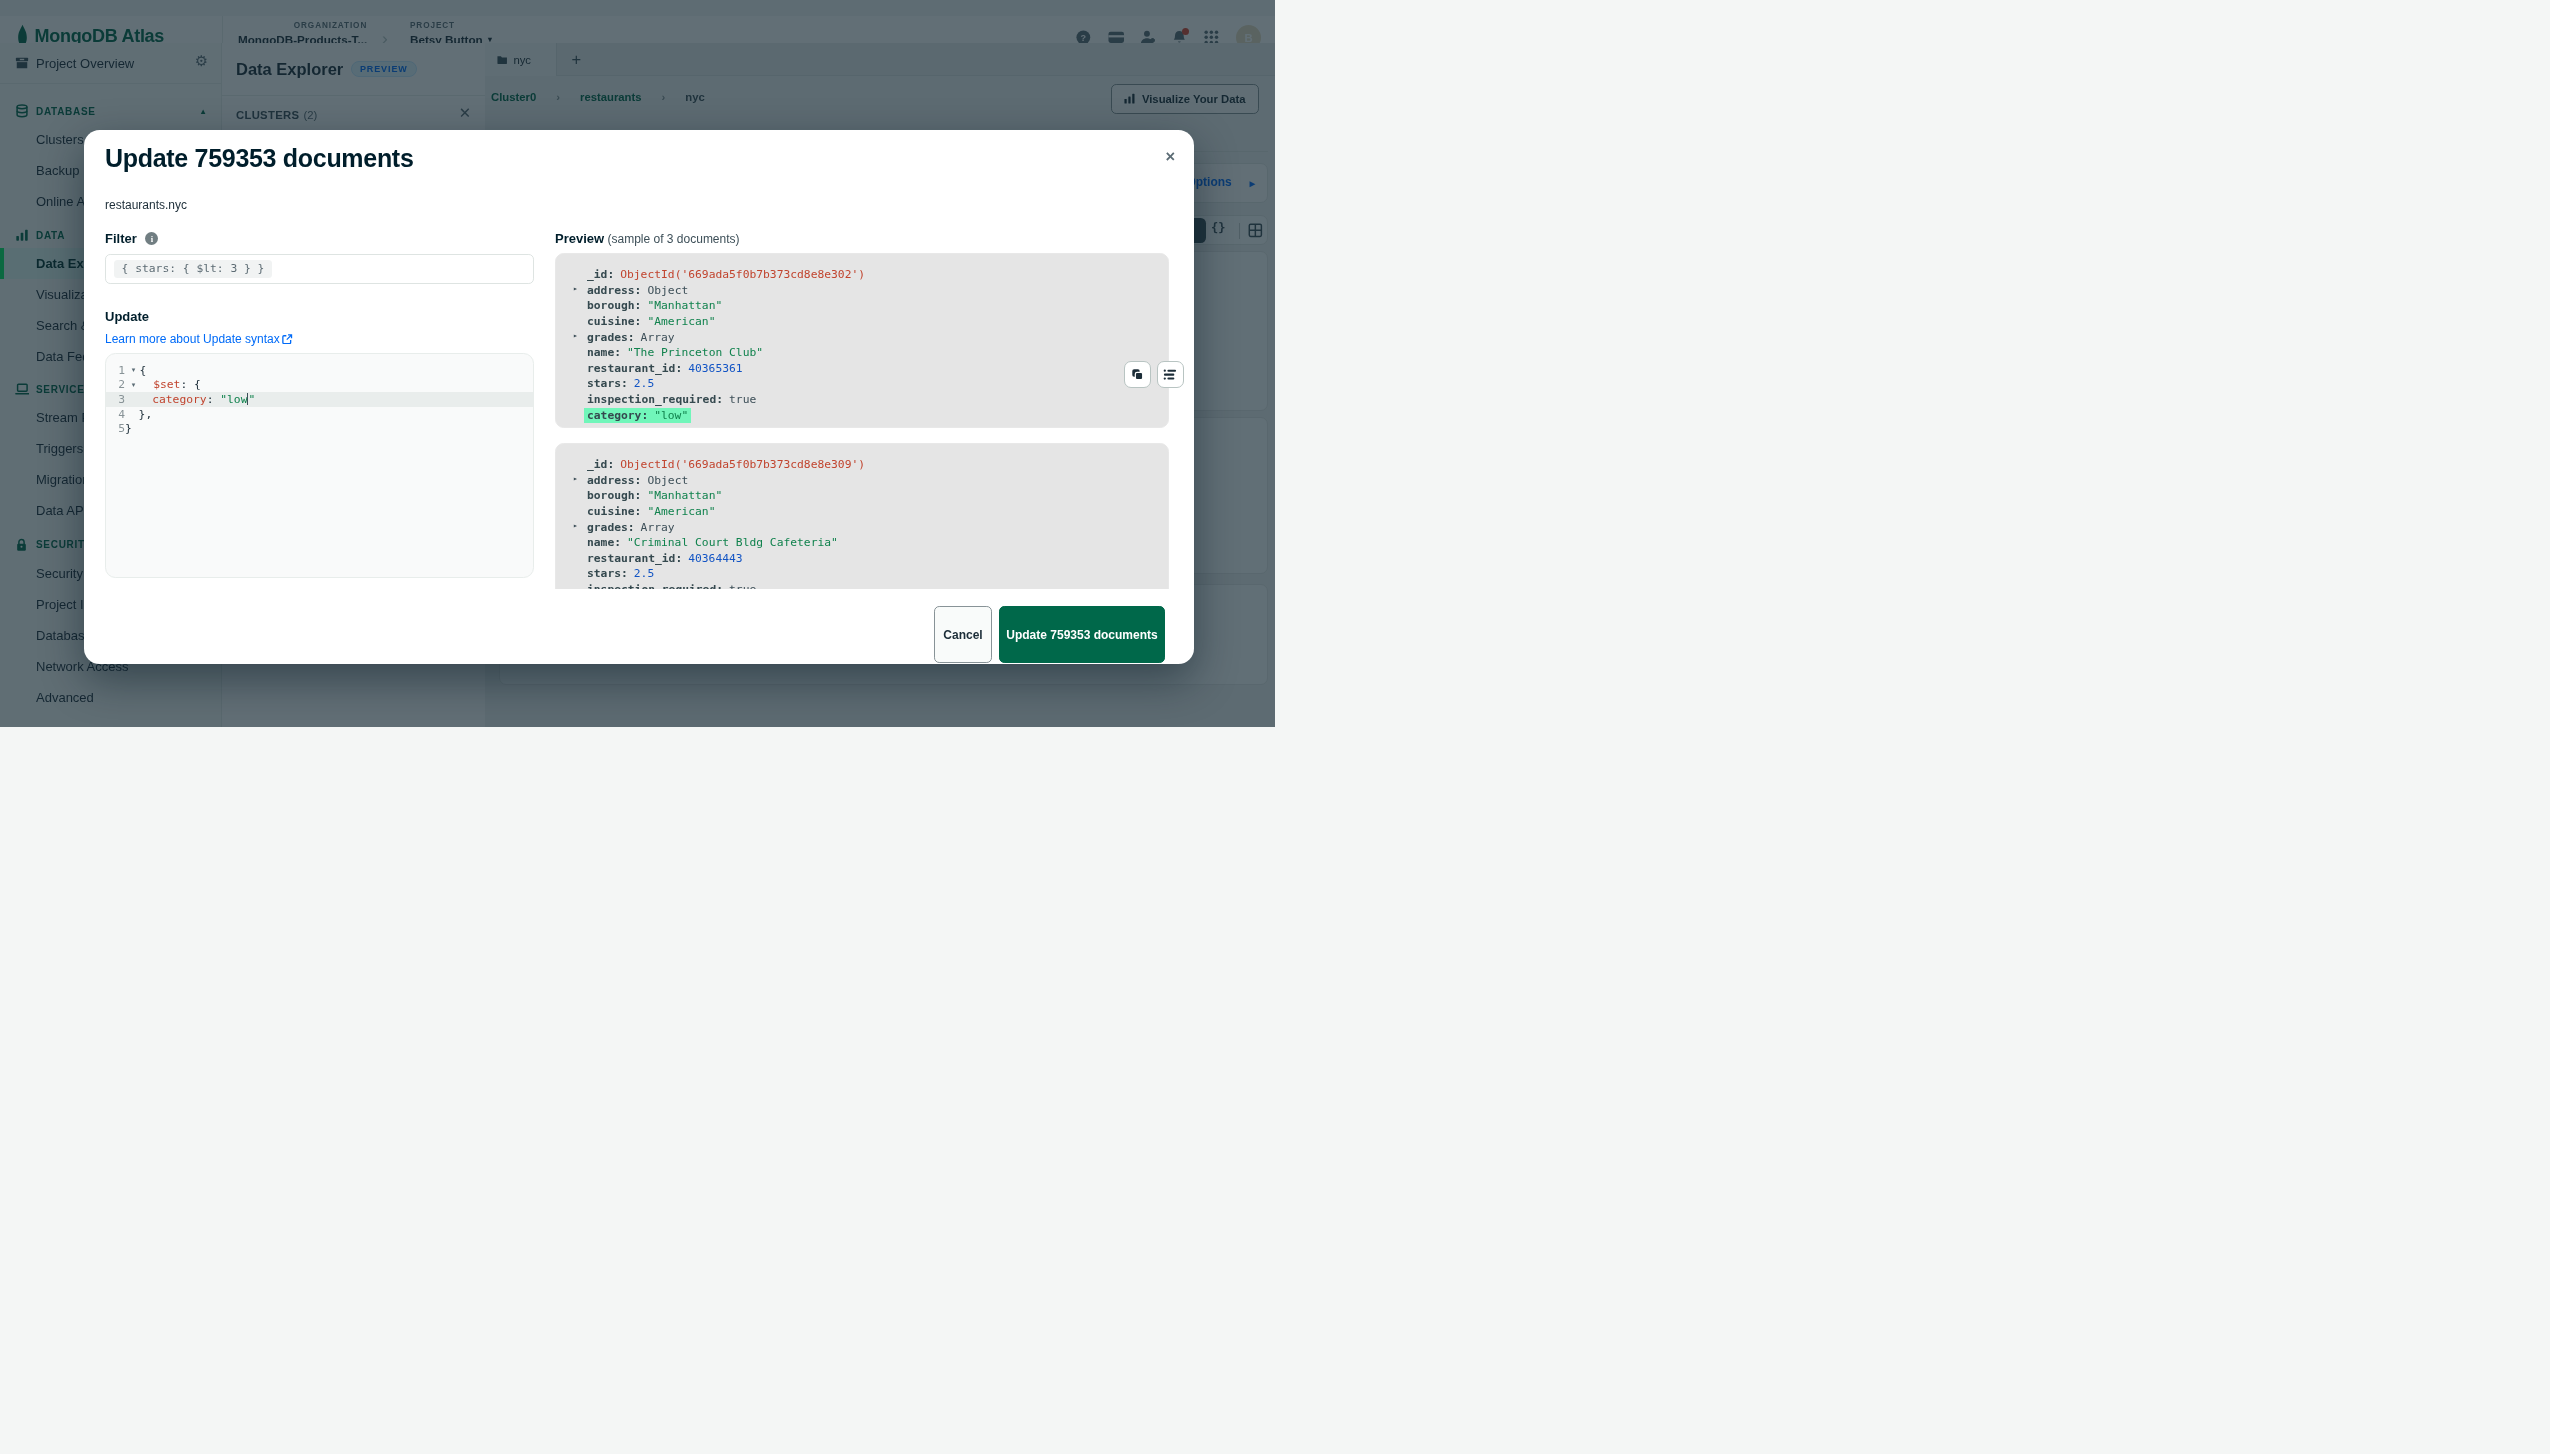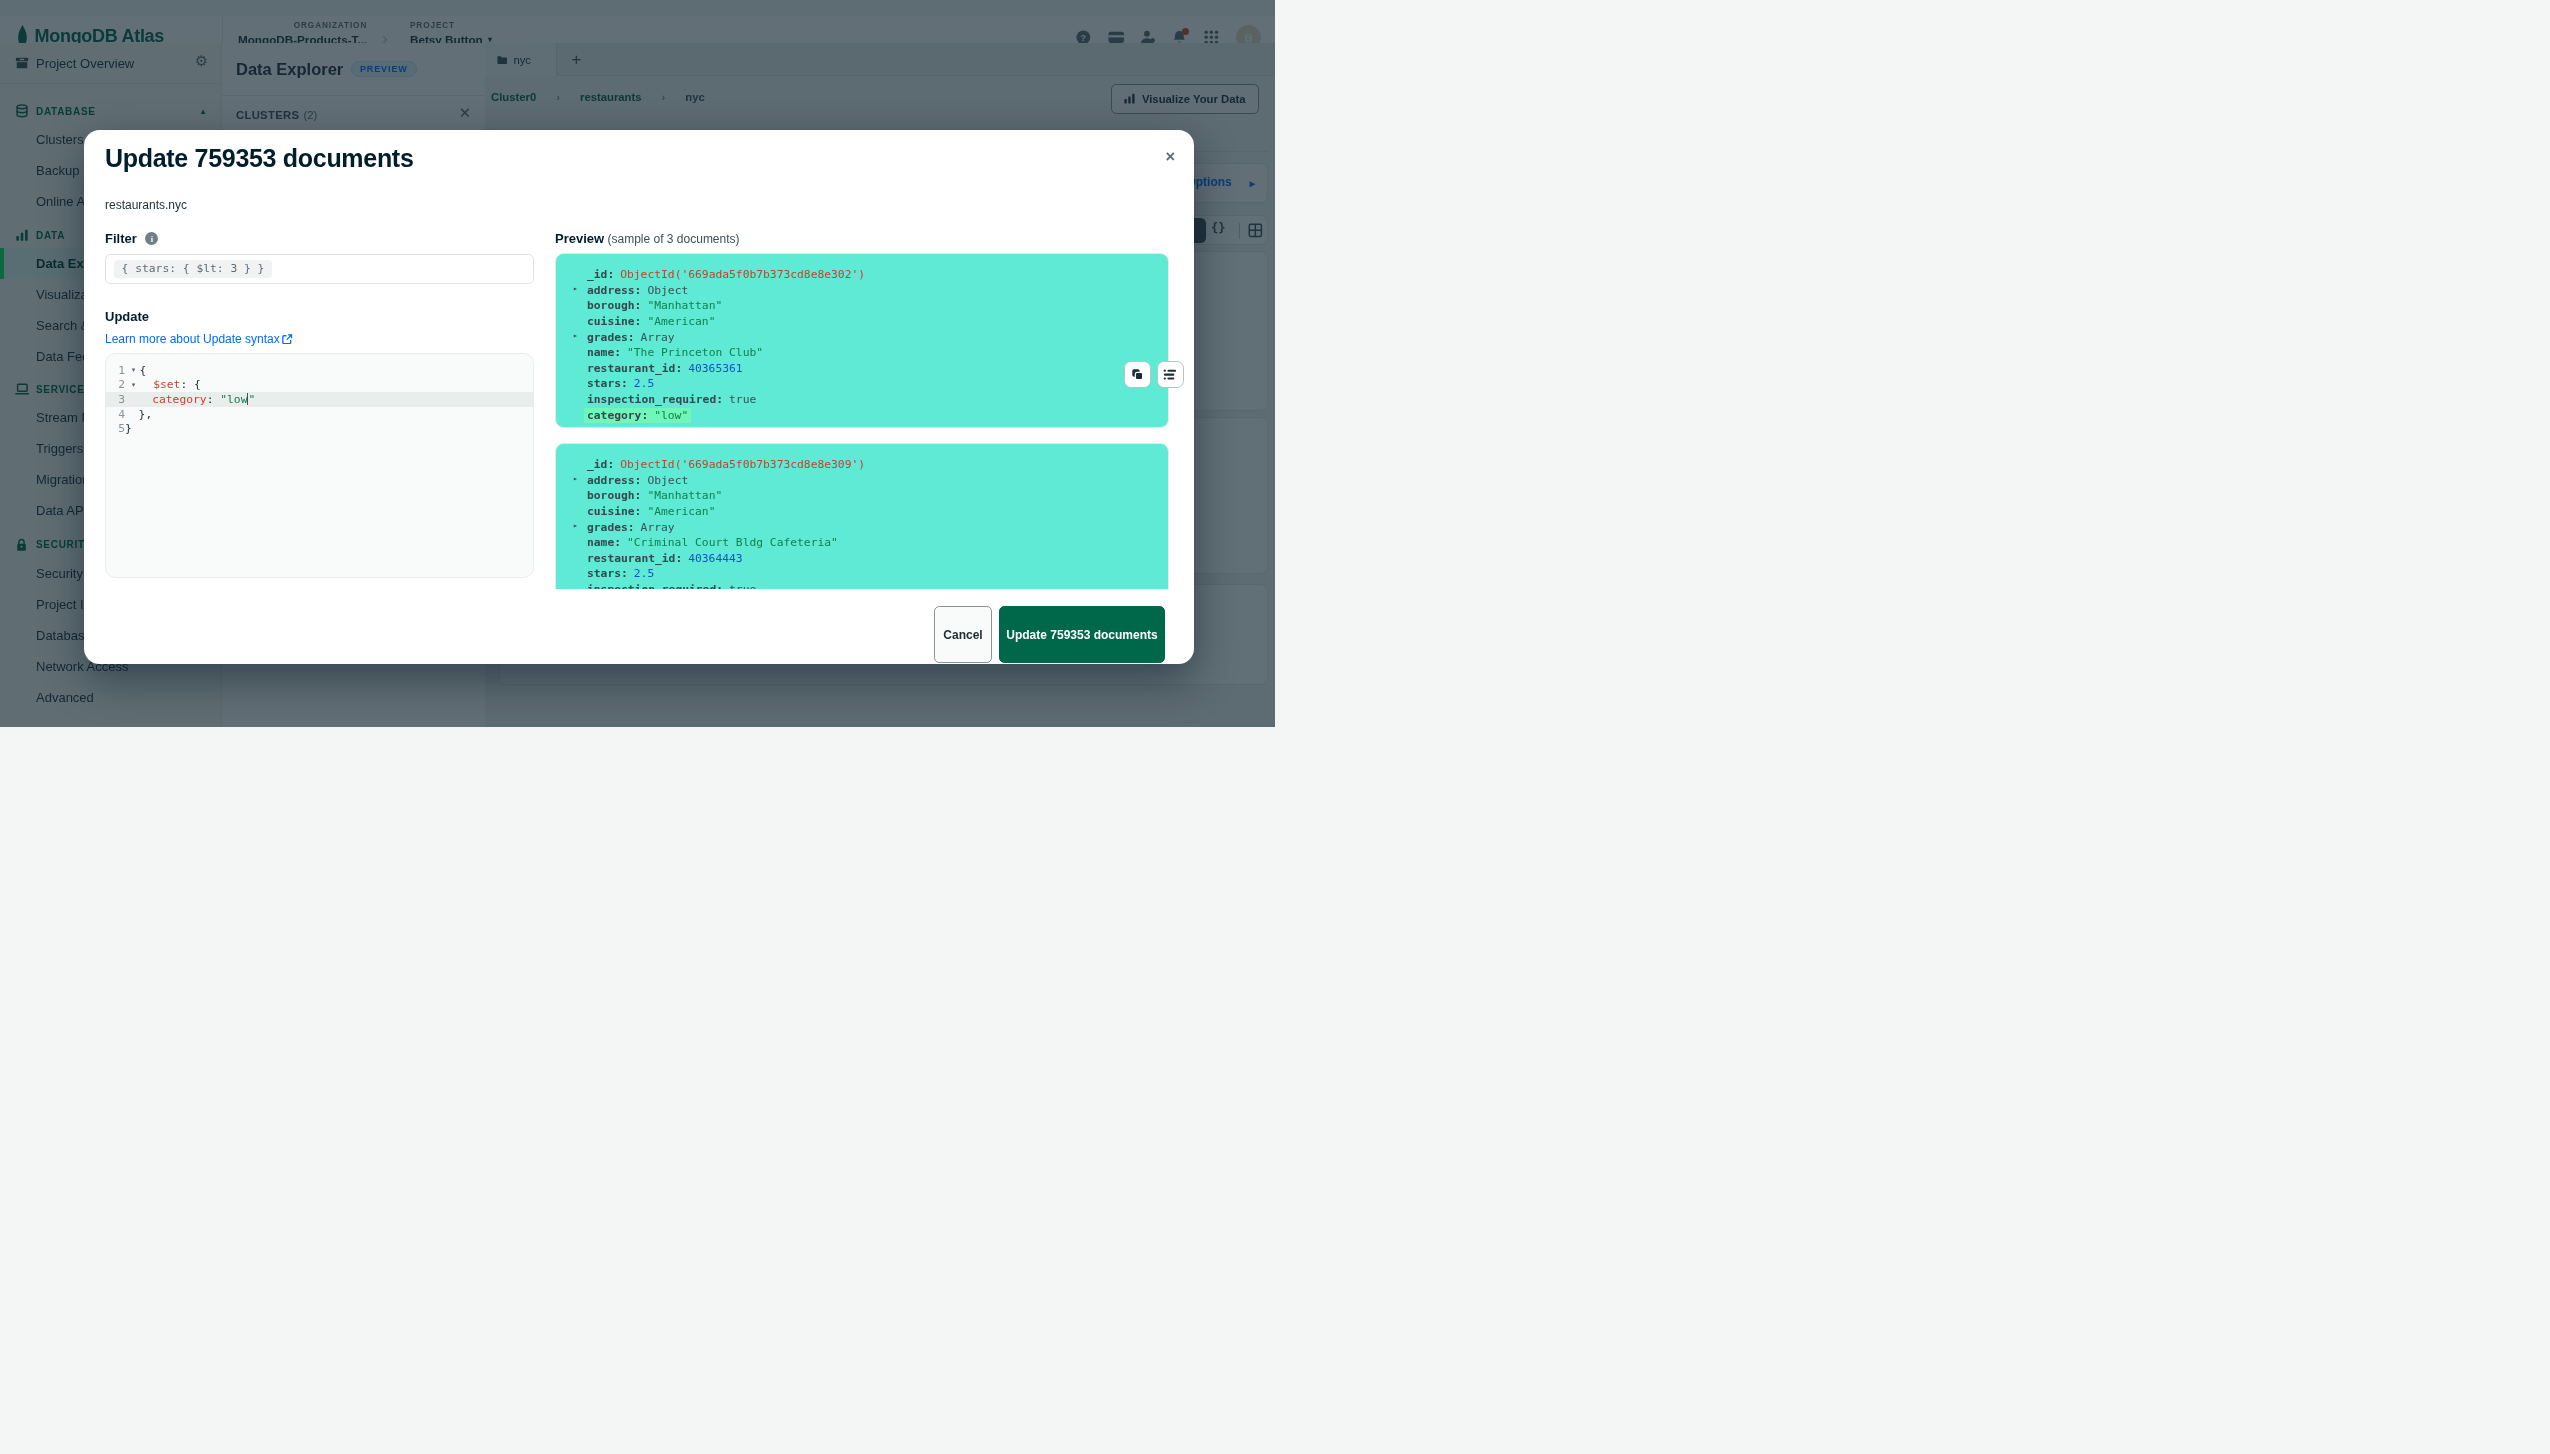--- a/index.html
+++ b/index.html
@@ -124,21 +124,21 @@
   .ed-cursor { display:inline-block; width:0; border-left:1.7px solid #3D4F58; height:11.3px; vertical-align:-1.7px; }
   .ed-btns { position:absolute; right:10.4px; top:231px; display:flex; gap:6px; z-index:21; }
   .ed-btn { width:27px; height:27px; background:#FFFFFF; border:0.9px solid #B8C4C2; border-radius:7px;
             display:flex; align-items:center; justify-content:center; cursor:pointer; }
   .m-preview-head { position:absolute; left:471px; top:101px; font-size:12px; color:#3D4F58; }
   .m-preview-head b { font-size:13px; color:#001E2B; }
   .prev-docs { position:absolute; left:471px; top:123px; width:614px; }
   .prev-wrap { position:absolute; left:0; width:614px; }
   .prev-docs .prev-wrap:nth-of-type(1) { top:0; height:175px; }
   .prev-docs .prev-wrap:nth-of-type(2) { top:190px; height:146px; overflow:hidden; }
-  .prev-card { width:614px; min-height:175px; background:#5eead4; border:0.9px solid #E8E8E8; border-radius:8.7px;
+  .prev-card { width:614px; min-height:175px; background:#e5e5e5; border:0.9px solid #E8E8E8; border-radius:8.7px;
                padding:13px 15.6px 0 31px; }
   .prev-docs .prev-wrap:nth-of-type(2) .prev-card { min-height:208px; }
   .f-row { position:relative; height:15.6px; font-size:11.3px; font-family:"DejaVu Sans Mono", monospace;
            white-space:pre; display:flex; align-items:center; }
   .f-arrow { position:absolute; left:-14px; top:1.7px; font-size:7.8px; color:#3D4F58; cursor:pointer; }
   .f-key { font-weight:700; color:#35494F; margin-right:6px; }
   .f-pair.hl { background:#71F6BA; padding:0.9px 2.6px; margin-left:-2.6px; }
   .t-objectid { color:#C1442E; } .t-string { color:#10824D; } .t-number { color:#1254C4; } .t-plain { color:#3D4F58; }
   .m-btn { position:absolute; top:476px; height:57px; border-radius:5.2px; font-size:12px; font-weight:600;
            display:flex; align-items:center; justify-content:center; cursor:pointer; font-family:"Liberation Sans", sans-serif; }

